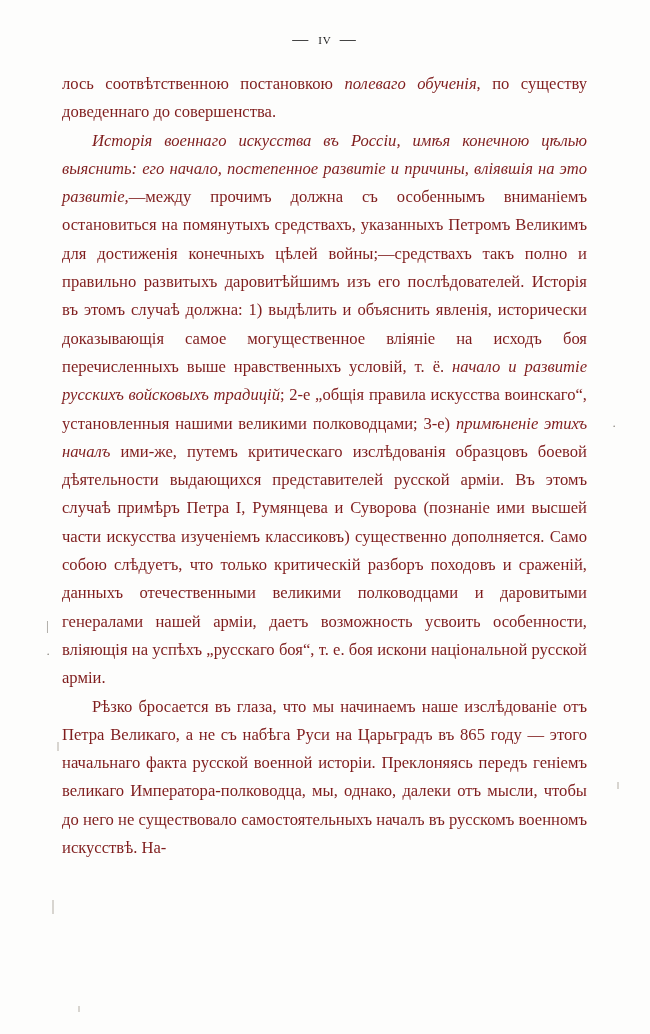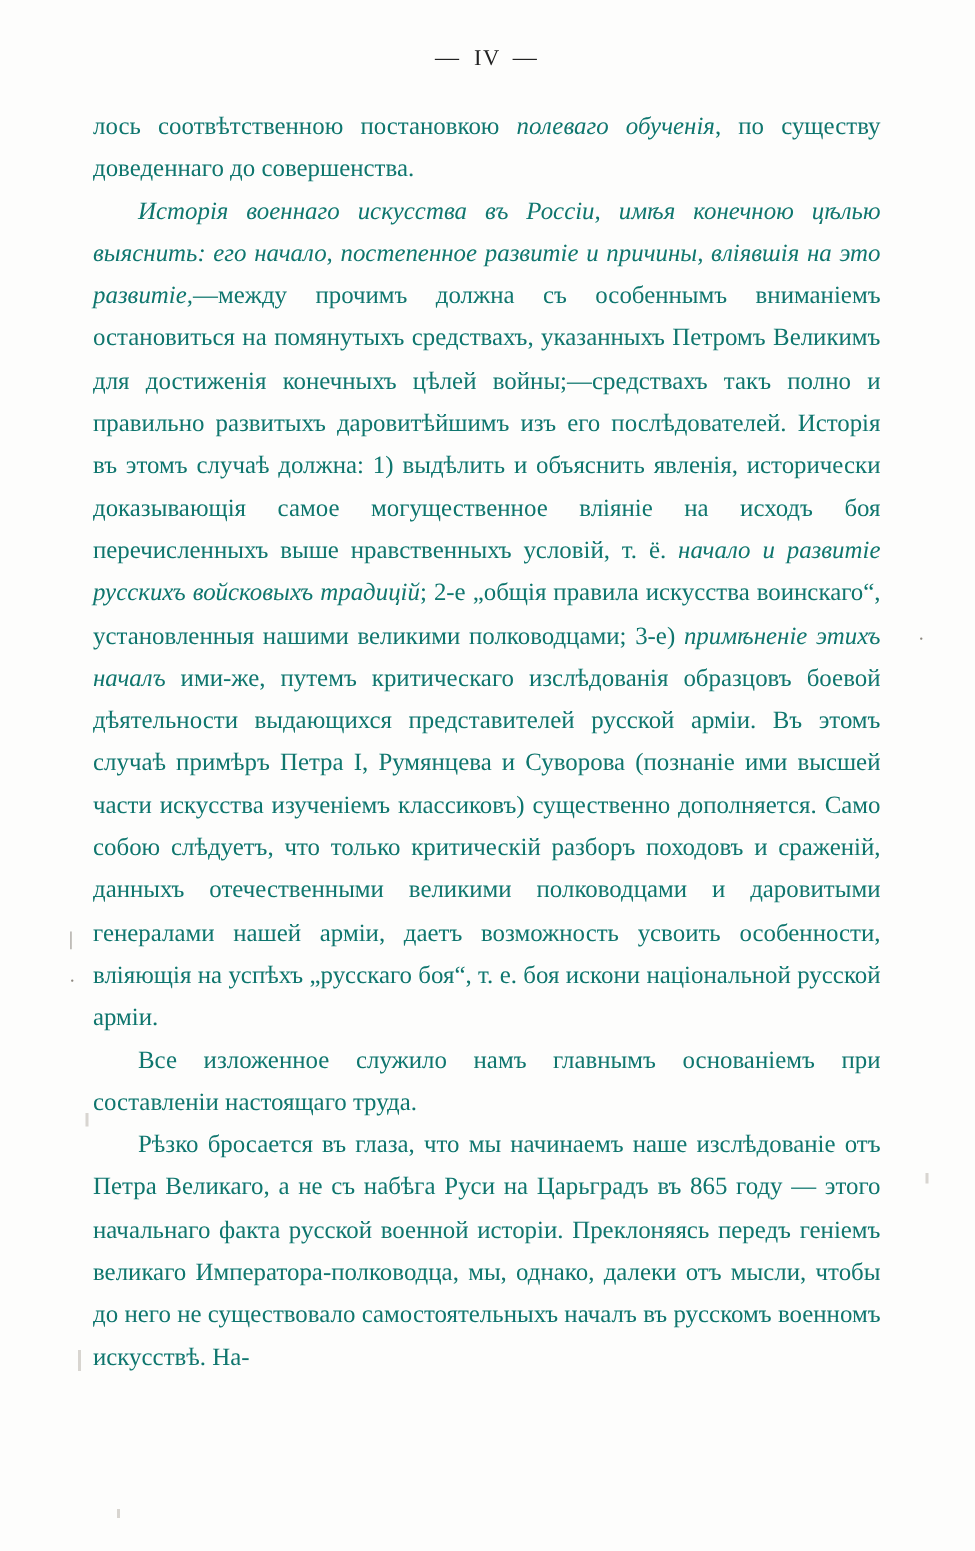--- a/index.html
+++ b/index.html
@@ -32,34 +32,34 @@
     letter-spacing: 2px;
     color: #222;
   }
   .page-header .dash {
     display: inline-block;
     padding: 0 8px;
     color: #222;
   }
   .page-header .folio {
     display: inline-block;
-    font-size: 15px;
+    font-size: 11px;
     letter-spacing: 1px;
     text-align: right;
   }
   .body-text {
     position: absolute;
     top: 70px;
     left: 62px;
     width: 525px;
     font-size: 16.6px;
     line-height: 28.3px;
     text-align: justify;
     text-justify: inter-word;
-    color: #0f766e;
+    color: #7f1d1d;
   }
   .para {
     margin: 0;
     text-indent: 0;
   }
   .para.indent {
     text-indent: 30px;
     font-family: Liberation Serif, serif;
   }
   .ital {
@@ -86,21 +86,20 @@
   <div class="page-header">
     <span class="dash">—</span><span class="folio">IV</span><span class="dash">—</span>
   </div>
 
   <div class="body-text">
 
     <p class="para"><span>лось соотвѣтственною постановкою </span><span class="ital">полеваго обученія</span><span>, по существу доведеннаго до совершенства.</span></p>
 
     <p class="para indent"><span class="ital">Исторія военнаго искусства въ Россіи, имѣя конечною цѣлью выяснить: его начало, постепенное развитіе и причины, вліявшія на это развитіе,</span><span>—между прочимъ должна съ особеннымъ вниманіемъ остановиться на помянутыхъ средствахъ, указанныхъ Петромъ Великимъ для достиженія конечныхъ цѣлей войны;—средствахъ такъ полно и правильно развитыхъ даровитѣйшимъ изъ его послѣдователей. Исторія въ этомъ случаѣ должна: 1) выдѣлить и объяснить явленія, исторически доказывающія самое могущественное вліяніе на исходъ боя перечисленныхъ выше нравственныхъ условій, т. ё. </span><span class="ital">начало и развитіе русскихъ войсковыхъ традицій</span><span>; 2-е „общія правила искусства воинскаго“, установленныя нашими великими полководцами; 3-е) </span><span class="ital">примѣненіе этихъ началъ</span><span> ими-же, путемъ критическаго изслѣдованія образцовъ боевой дѣятельности выдающихся представителей русской арміи. Въ этомъ случаѣ примѣръ Петра I, Румянцева и Суворова (познаніе ими высшей части искусства изученіемъ классиковъ) существенно дополняется. Само собою слѣдуетъ, что только критическій разборъ походовъ и сраженій, данныхъ отечественными великими полководцами и даровитыми генералами нашей арміи, даетъ возможность усвоить особенности, вліяющія на успѣхъ „русскаго боя“, т. е. боя искони національной русской арміи.</span></p>
 
-    <p class="para indent">Все изложенное служило намъ главнымъ основаніемъ при составленіи настоящаго труда.</p>
 
     <p class="para indent">Рѣзко бросается въ глаза, что мы начинаемъ наше изслѣдованіе отъ Петра Великаго, а не съ набѣга Руси на Царьградъ въ 865 году — этого начальнаго факта русской военной исторіи. Преклоняясь передъ геніемъ великаго Императора-полководца, мы, однако, далеки отъ мысли, чтобы до него не существовало самостоятельныхъ началъ въ русскомъ военномъ искусствѣ. На-</p>
 
   </div>
 
   <div class="marg-mark" style="left:46px; top:618px;">|</div>
   <div class="marg-mark" style="left:46px; top:646px;">·</div>
   <div class="marg-mark" style="left:612px; top:418px;">·</div>
 
   <div class="speck" style="left:52px; top:900px; width:2px; height:14px;"></div>

